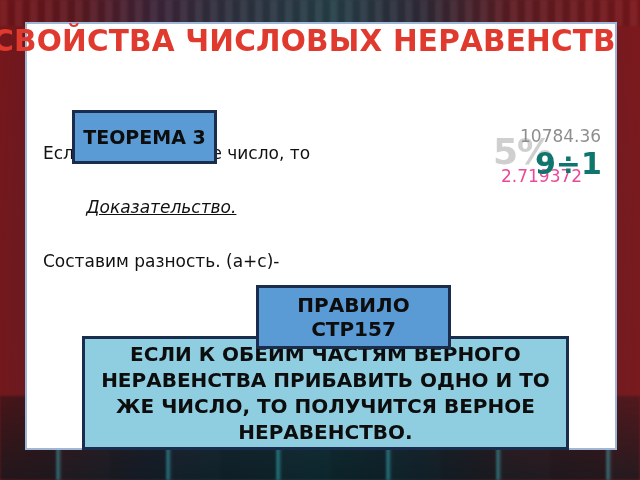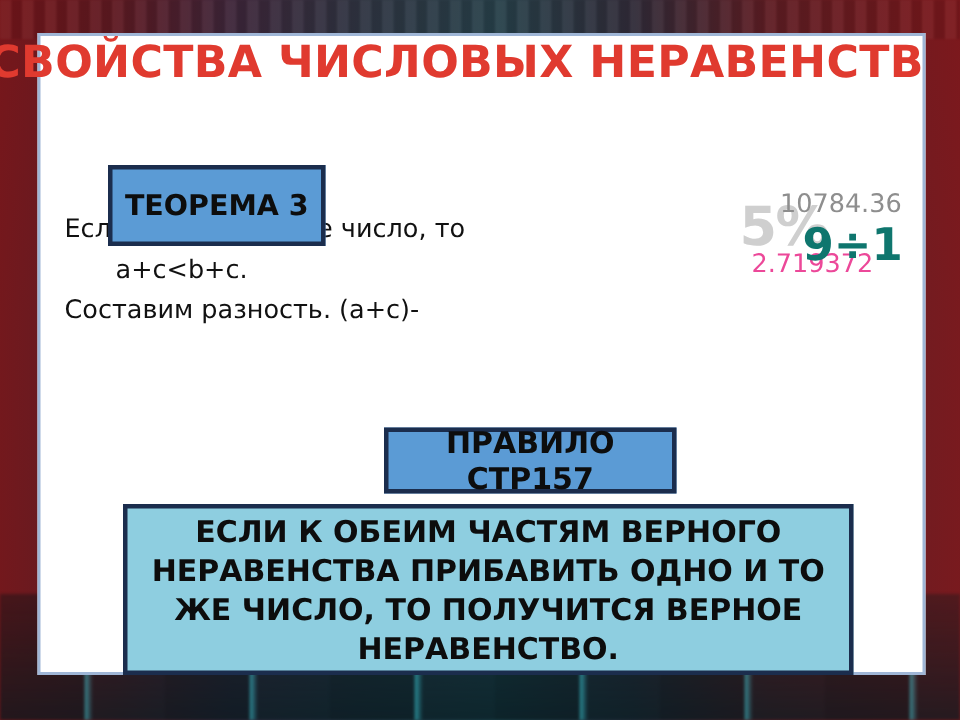--- a/index.html
+++ b/index.html
@@ -166,21 +166,21 @@
     background: #5b9bd5;
     font-size: 19px;
     line-height: 23px;
     padding: 16px 6px;
   }
 
   .box-rule {
     left: 229px;
     top: 261px;
     width: 195px;
-    height: 44px;
+    height: 64px;
     background: #5b9bd5;
     font-size: 20px;
     line-height: 24px;
     padding: 0 6px;
     z-index: 3;
   }
 
   .box-statement {
     left: 55px;
     top: 312px;
@@ -208,21 +208,23 @@
 
   <div class="slide">
 
     <div class="watermark wm-percent">5%</div>
     <div class="watermark wm-top">10784.36</div>
     <div class="watermark wm-bottom">2.719372</div>
     <div class="watermark wm-mid">9÷1</div>
 
     <div class="proof">
       <div class="proof-line">Если a&lt;b, c – любое число, то</div>
-      <div class="proof-line proof-indent">a+c&lt;b+c.</div>
+      <div class="proof-line">
+        <span class="proof-em">Доказательство.</span>
+      </div>
       <div class="proof-line">Составим разность. (a+c)-</div>
     </div>
 
     <div class="box box-theorem">
       <span>ТЕОРЕМА 3</span>
     </div>
 
     <div class="box box-rule">
       <span>ПРАВИЛО СТР157</span>
     </div>

